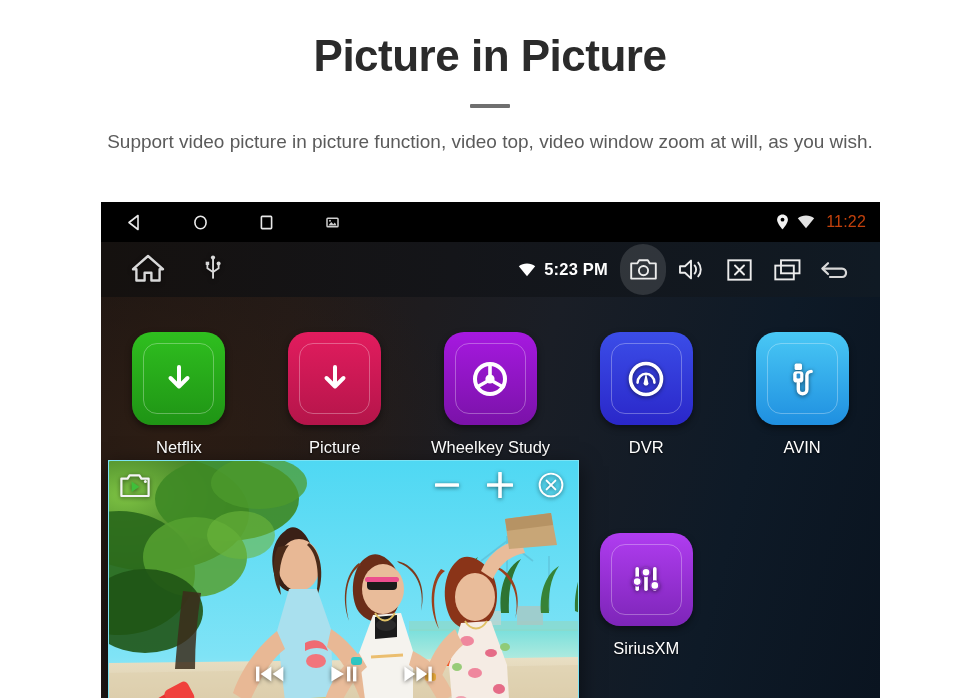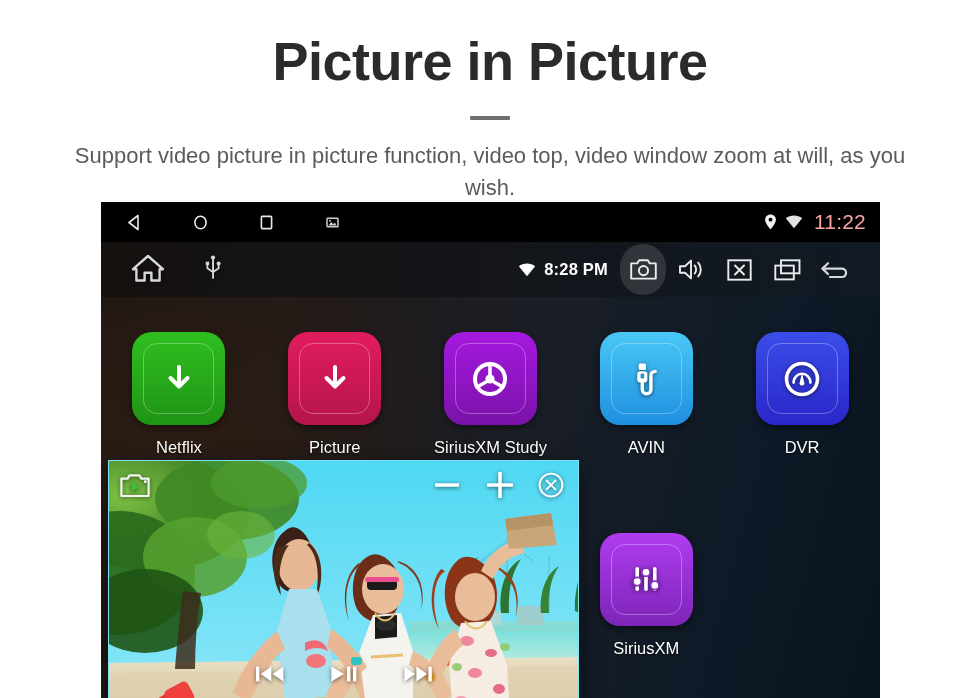--- a/index.html
+++ b/index.html
@@ -6,29 +6,29 @@
   html, body {
     width: 980px; height: 698px;
     background: #ffffff;
     font-family: "Liberation Sans", sans-serif;
     overflow: hidden;
   }
 
   
   .promo-header { width: 980px; padding-top: 30px; text-align: center; }
   .promo-title {
-    font-size: 54px; font-weight: bold; color: #2b2b2b;
+    font-size: 44px; font-weight: bold; color: #2b2b2b;
     letter-spacing: -0.5px; line-height: 1.18;
   }
   .promo-rule {
     width: 40px; height: 4px; background: #6f6f6f;
     margin: 22px auto 20px auto; border-radius: 1px;
   }
   .promo-sub {
-    font-size: 22px; color: #5b5b5b; line-height: 1.48;
+    font-size: 19px; color: #5b5b5b; line-height: 1.48;
     width: 880px; margin: 0 auto; font-weight: 400;
   }
 
   
   .device {
     position: absolute; left: 101px; top: 202px;
     width: 779px; height: 496px;
     overflow: hidden;
     background: #0d1117;
   }
@@ -42,21 +42,21 @@
   .sb-navs { display: flex; align-items: center; }
   .sb-nav {
     width: 66px; height: 40px;
     display: flex; align-items: center; justify-content: center;
   }
   .sb-right {
     margin-left: auto; display: flex; align-items: center;
     gap: 8px; padding-right: 14px;
   }
   .sb-clock {
-    color: #fca5a5; font-size: 21px; font-weight: 500;
+    color: #c2410c; font-size: 16px; font-weight: 500;
     letter-spacing: 0.2px; margin-left: 3px;
   }
 
   
   .systembar {
     position: absolute; left: 0; top: 40px; width: 100%; height: 55px;
     background: linear-gradient(to right, #15110f 0%, #141519 45%, #101a24 100%);
     display: flex; align-items: center;
   }
   .sys-left { display: flex; align-items: center; padding-left: 30px; gap: 40px; }
@@ -200,21 +200,21 @@
           <rect x="0.7" y="6.7" width="3.5" height="3.3" fill="#d8d8d8"></rect>
           <circle cx="13.6" cy="8.6" r="2" fill="#d8d8d8"></circle>
         </svg>
       </div>
     </div>
 
     <div class="sys-right">
       <svg width="18" height="14" viewBox="0 0 18 14">
         <path d="M0.8 3.2 C3.2 1.2 5.9 0.4 9 0.4 C12.1 0.4 14.8 1.2 17.2 3.2 L9 13.2 Z" fill="#ffffff"></path>
       </svg>
-      <span class="sys-clock">8:28 PM</span>
+      <span class="sys-clock">5:23 PM</span>
 
       <div class="sys-btn active">
         <svg width="27" height="23" viewBox="0 0 27 23">
           <path d="M1.2 5.4 L7.2 5.4 L9.2 2.2 L17.8 2.2 L19.8 5.4 L25.8 5.4 L25.8 20.6 L1.2 20.6 Z" fill="none" stroke="#ececec" stroke-width="1.9" stroke-linejoin="round"></path>
           <circle cx="13.5" cy="12.6" r="4.6" fill="none" stroke="#ececec" stroke-width="1.9"></circle>
         </svg>
       </div>
 
       <div class="sys-btn">
         <svg width="27" height="23" viewBox="0 0 27 23">
@@ -269,44 +269,44 @@
       </div>
 
       <div class="app-cell">
         <div class="app-icon" style="background:linear-gradient(#a619e0,#7a12a8);">
           <svg width="46" height="46" viewBox="0 0 46 46">
             <circle cx="23" cy="23" r="15" fill="none" stroke="#ffffff" stroke-width="4"></circle>
             <circle cx="23" cy="23" r="4.6" fill="#ffffff"></circle>
             <path d="M23 18.4 L23 8.2 M19 26 L10 31 M27 26 L36 31" stroke="#ffffff" stroke-width="3.6" stroke-linecap="round"></path>
           </svg>
         </div>
-        <div class="app-label">SiriusXM Study</div>
+        <div class="app-label">Wheelkey Study</div>
+      </div>
+
+      <div class="app-cell">
+        <div class="app-icon" style="background:linear-gradient(#3b4de8,#2a27c9);">
+          <svg width="52" height="52" viewBox="0 0 52 52" class="svg-sh">
+            <circle cx="26" cy="26" r="15.5" fill="none" stroke="#ffffff" stroke-width="3.6"></circle>
+            <path d="M17.6 29.6 C17.6 24.6 21.4 20.8 26 20.8 C30.6 20.8 34.4 24.6 34.4 29.6" fill="none" stroke="#ffffff" stroke-width="2.6" stroke-linecap="round"></path>
+            <path d="M26 19.8 L23.6 30.2 C23.6 31.6 24.7 32.6 26 32.6 C27.3 32.6 28.4 31.6 28.4 30.2 Z" fill="#ffffff"></path>
+          </svg>
+        </div>
+        <div class="app-label">DVR</div>
       </div>
 
       <div class="app-cell">
         <div class="app-icon" style="background:linear-gradient(#49c8f5,#1f8fe0);">
           <svg width="48" height="48" viewBox="0 0 48 48" class="svg-sh">
             <rect x="16.6" y="8.6" width="7.4" height="6.4" rx="1.6" fill="#ffffff"></rect>
             <rect x="15.2" y="16.2" width="10.2" height="11.4" rx="3.4" fill="#ffffff"></rect>
             <rect x="18.6" y="18.4" width="3.6" height="5" rx="1.2" fill="#2b8ed0"></rect>
             <path d="M20.3 28 L20.3 34.6 C20.3 37 22.3 38.8 24.6 38.8 C27 38.8 28.9 37 28.9 34.6 L28.9 20.6 C28.9 18.2 30.9 16.4 33.2 16.4" fill="none" stroke="#ffffff" stroke-width="3.4" stroke-linecap="round"></path>
           </svg>
         </div>
         <div class="app-label">AVIN</div>
-      </div>
-
-      <div class="app-cell">
-        <div class="app-icon" style="background:linear-gradient(#3b4de8,#2a27c9);">
-          <svg width="52" height="52" viewBox="0 0 52 52" class="svg-sh">
-            <circle cx="26" cy="26" r="15.5" fill="none" stroke="#ffffff" stroke-width="3.6"></circle>
-            <path d="M17.6 29.6 C17.6 24.6 21.4 20.8 26 20.8 C30.6 20.8 34.4 24.6 34.4 29.6" fill="none" stroke="#ffffff" stroke-width="2.6" stroke-linecap="round"></path>
-            <path d="M26 19.8 L23.6 30.2 C23.6 31.6 24.7 32.6 26 32.6 C27.3 32.6 28.4 31.6 28.4 30.2 Z" fill="#ffffff"></path>
-          </svg>
-        </div>
-        <div class="app-label">DVR</div>
       </div>
 
       <div class="app-cell"></div>
       <div class="app-cell"></div>
       <div class="app-cell"></div>
 
       <div class="app-cell">
         <div class="app-icon" style="background:linear-gradient(#b03df0,#7d25b8);">
           <svg width="46" height="46" viewBox="0 0 46 46" class="svg-sh">
             <rect x="12.4" y="11" width="3.6" height="24" rx="1.8" fill="#ffffff"></rect>

